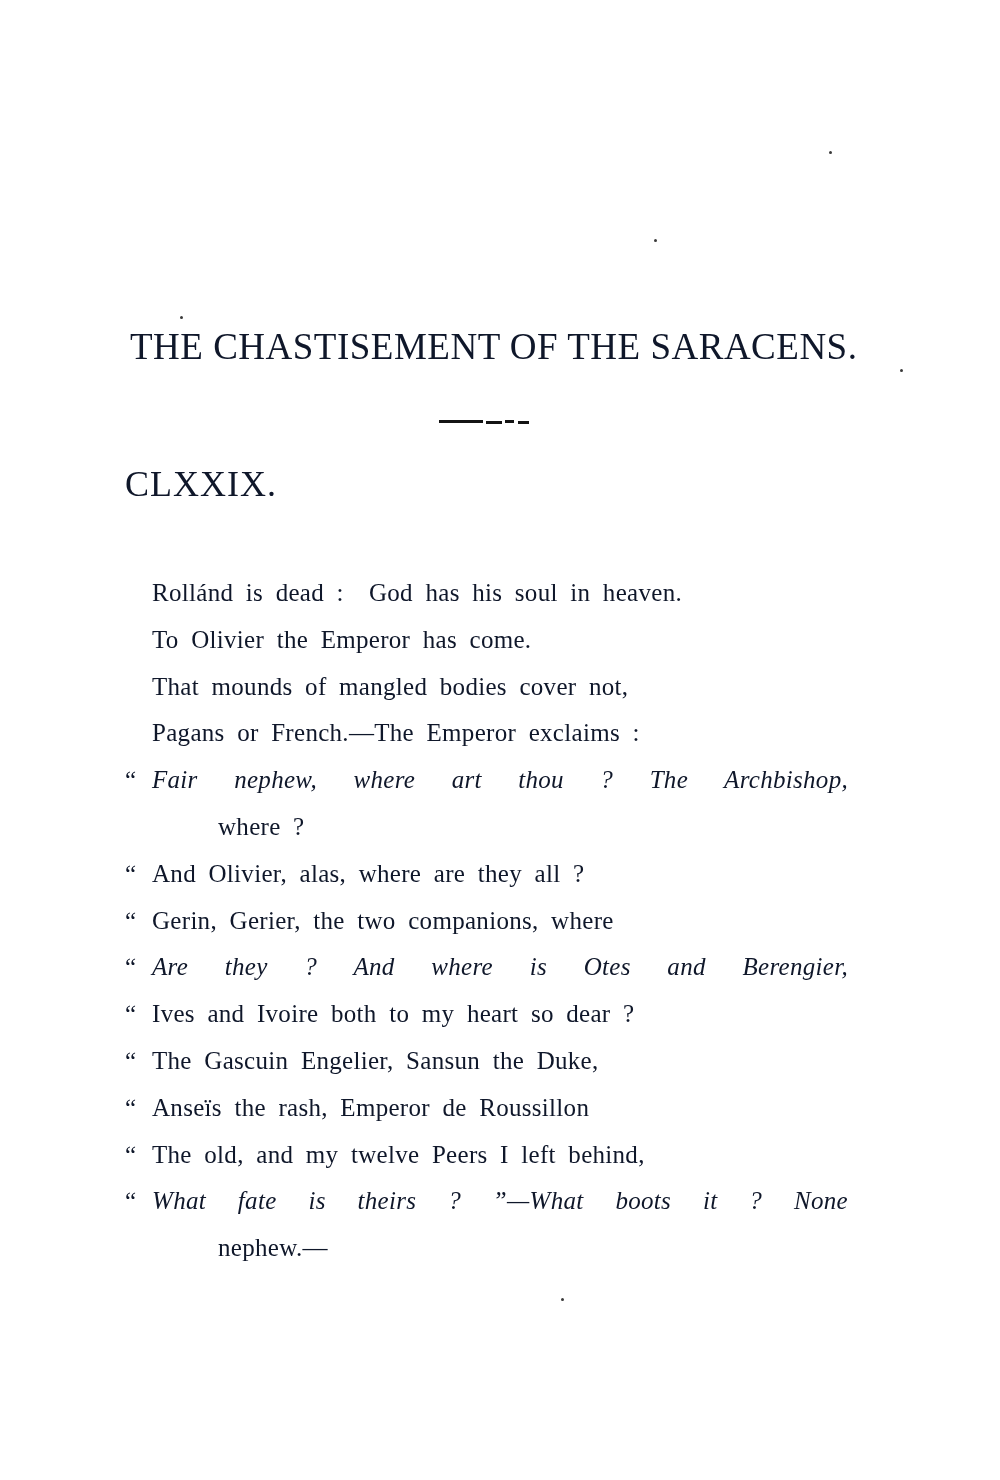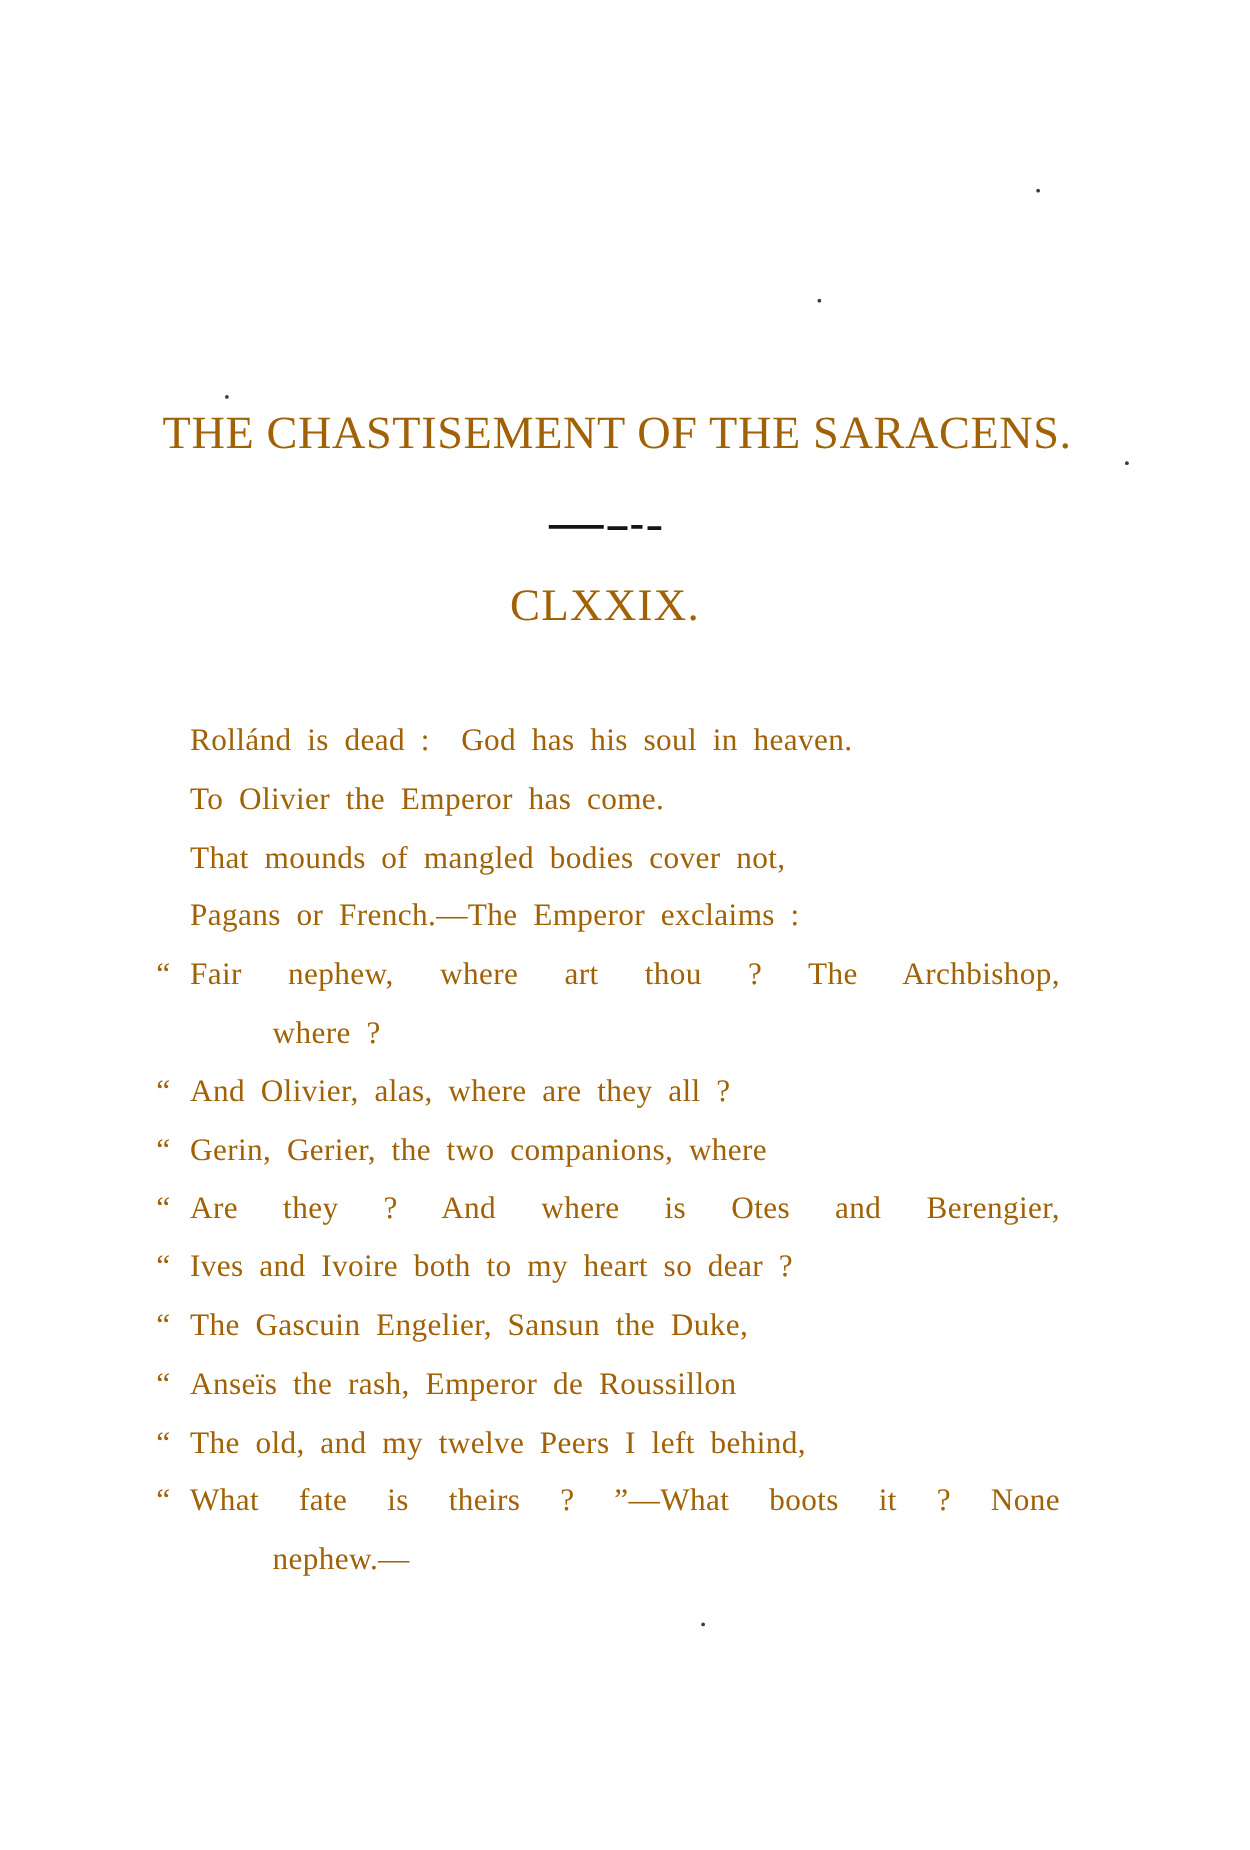--- a/index.html
+++ b/index.html
@@ -3,21 +3,21 @@
 <meta charset="utf-8">
 <style>
   html, body { margin: 0; padding: 0; background: #ffffff; }
   .page {
     position: relative;
     width: 1000px;
     height: 1480px;
     background: #ffffff;
     overflow: hidden;
     font-family: "Liberation Serif", "DejaVu Serif", serif;
-    color: #a16207;
+    color: #0f172a;
   }
   .content {
     position: absolute;
     left: 130px;
     top: 0;
     width: 718px;
   }
   .title {
     position: absolute;
     top: 325px;
@@ -44,21 +44,20 @@
   }
   .divider .s1 { left: 0;    width: 44px; }
   .divider .s2 { left: 47px; width: 16px; top: 2px; }
   .divider .s3 { left: 66px; width: 9px;  }
   .divider .s4 { left: 79px; width: 11px; top: 2px; }
   .section-number {
     position: absolute;
     top: 463px;
     left: -5px;
     width: 100%;
-    text-align: center;
     font-size: 36px;
     line-height: 1.2;
     letter-spacing: 1px;
   }
   .poem {
     position: absolute;
     top: 570px;
     left: 0;
     width: 718px;
     font-size: 25px;
@@ -69,21 +68,21 @@
   .line {
     padding-left: 22px;
     white-space: nowrap;
   }
   .line .t { white-space: pre-wrap; }
   .line.stretch {
     white-space: normal;
     text-align: justify;
     text-align-last: justify;
   }
-  .line.stretch .t { white-space: normal; }
+  .line.stretch .t { white-space: normal; font-style: italic; }
   .line.cont { padding-left: 88px; }
   .q {
     display: inline-block;
     width: 27px;
     margin-left: -27px;
     letter-spacing: 0;
   }
   .speck {
     position: absolute;
     background: #3a3a3a;

